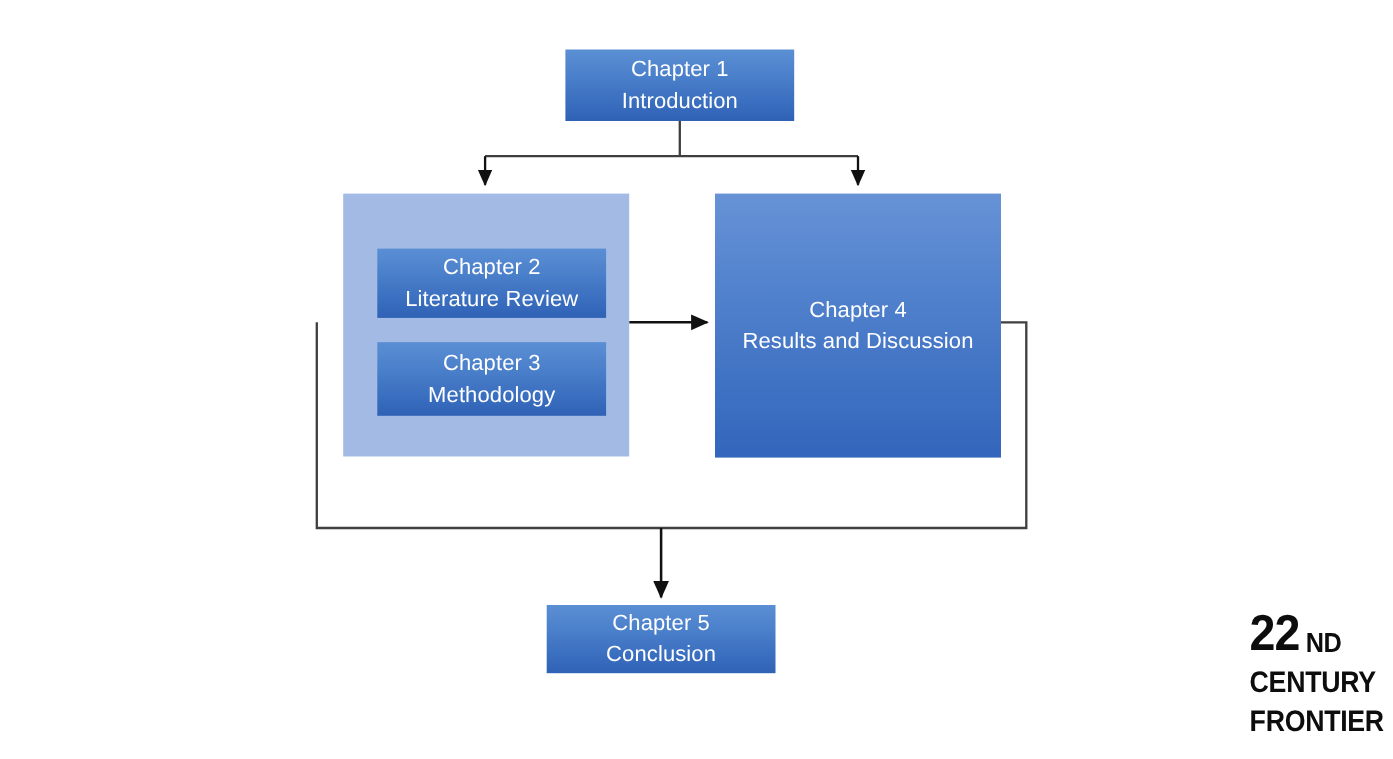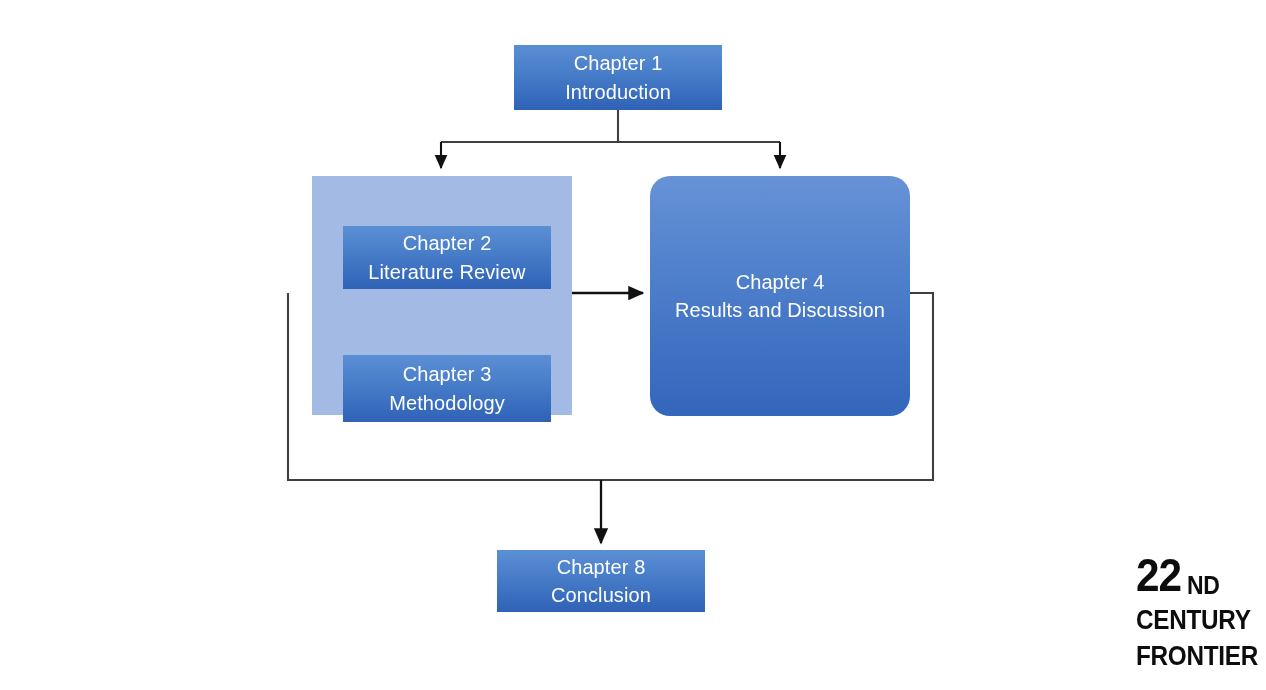--- a/index.html
+++ b/index.html
@@ -44,21 +44,20 @@
     white-space: pre-line;
   }
 
   
   .grad-blue {
     background: linear-gradient(180deg, #5b8fd4 0%, #4a7fca 38%, #3b6fc0 72%, #2f62b5 100%);
   }
 
   .grad-blue-tall {
     background: linear-gradient(180deg, #6792d6 0%, #5585cf 30%, #4375c5 65%, #3366bc 100%);
-    border-radius: 20px;
   }
 
   .group-box {
     position: absolute;
     box-sizing: border-box;
     background: #a3bbe4;
   }
 
   #chapter1 {
     left: 514px; top: 45px;
@@ -70,21 +69,21 @@
     width: 260px; height: 239px;
   }
 
   #chapter2 {
     left: 343px; top: 226px;
     width: 208px; height: 63px; text-align: center;
   }
 
   #chapter3 {
     left: 343px; top: 311px;
-    width: 208px; height: 67px; margin-top: 44px;
+    width: 208px; height: 67px;
   }
 
   #chapter4 {
     left: 650px; top: 176px;
     width: 260px; height: 240px;
   }
 
   #chapter5 {
     left: 497px; top: 550px;
     width: 208px; height: 62px;
@@ -163,21 +162,21 @@
 
   <div class="node grad-blue" id="chapter2">Chapter 2
 Literature Review</div>
 
   <div class="node grad-blue" id="chapter3">Chapter 3
 Methodology</div>
 
   <div class="node grad-blue-tall" id="chapter4">Chapter 4
 Results and Discussion</div>
 
-  <div class="node grad-blue" id="chapter5">Chapter 8
+  <div class="node grad-blue" id="chapter5">Chapter 5
 Conclusion</div>
 
   <div id="logo">
     <div class="logo-row1">
       <span class="logo-22">22</span>
       <span class="logo-nd">ND</span>
     </div>
     <div class="logo-word">CENTURY</div>
     <div class="logo-word">FRONTIER</div>
   </div>

